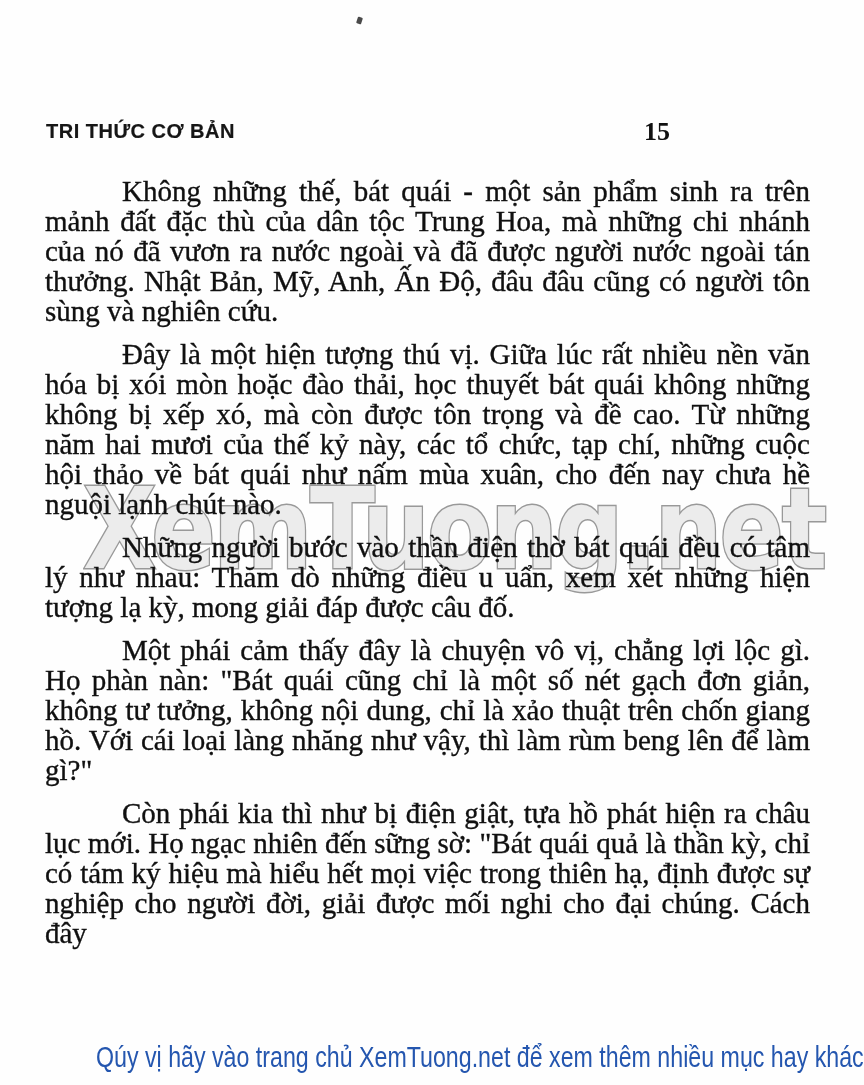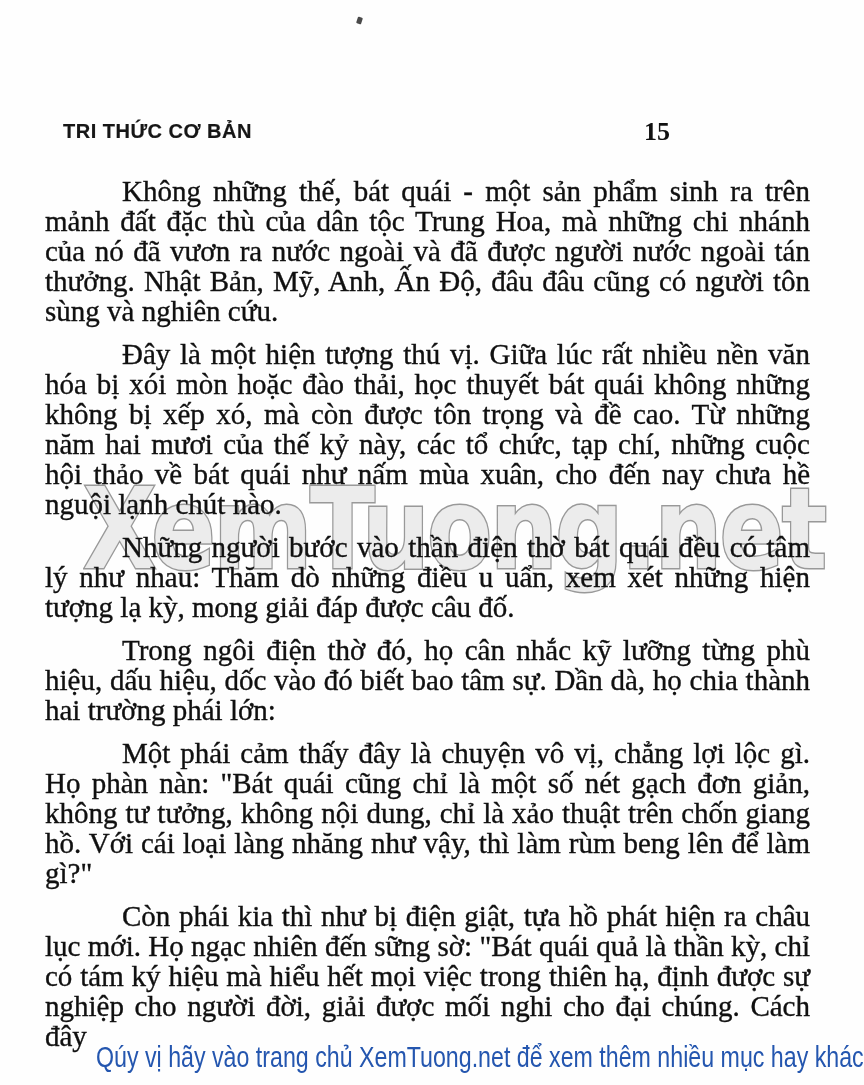--- a/index.html
+++ b/index.html
@@ -15,21 +15,20 @@
     position:absolute;left:357px;top:17px;width:5px;height:7px;
     background:#4a4a4a;border-radius:1px;transform:rotate(18deg);
   }
   .running-title{
     position:absolute;left:46px;top:120px;
     font-family:"Liberation Sans", sans-serif;
     font-size:20px;font-weight:600;letter-spacing:0.5px;
     color:var(--header-text,#161616);
     -webkit-text-stroke:0.2px var(--header-text,#161616);
     white-space:nowrap;
-    margin-left:17px;
   }
   .page-number{
     position:absolute;left:644px;top:117px;
     font-family:"Liberation Serif", serif;
     font-size:26px;font-weight:600;
     color:var(--body-text,#101010);
   }
   .watermark{
     position:absolute;left:83px;top:473px;z-index:1;
     font-family:"DejaVu Sans", sans-serif;
@@ -80,21 +79,20 @@
   <span class="running-title">TRI THỨC CƠ BẢN</span>
 
   <span class="page-number">15</span>
 
   <div class="watermark">XemTuong.net</div>
 
   <main class="body-text">
     <p>Không những thế, bát quái - một sản phẩm sinh ra trên mảnh đất đặc thù của dân tộc Trung Hoa, mà những chi nhánh của nó đã vươn ra nước ngoài và đã được người nước ngoài tán thưởng. Nhật Bản, Mỹ, Anh, Ấn Độ, đâu đâu cũng có người tôn sùng và nghiên cứu.</p>
     <p>Đây là một hiện tượng thú vị. Giữa lúc rất nhiều nền văn hóa bị xói mòn hoặc đào thải, học thuyết bát quái không những không bị xếp xó, mà còn được tôn trọng và đề cao. Từ những năm hai mươi của thế kỷ này, các tổ chức, tạp chí, những cuộc hội thảo về bát quái như nấm mùa xuân, cho đến nay chưa hề nguội lạnh chút nào.</p>
     <p>Những người bước vào thần điện thờ bát quái đều có tâm lý như nhau: Thăm dò những điều u uẩn, xem xét những hiện tượng lạ kỳ, mong giải đáp được câu đố.</p>
-    <p>Trong ngôi điện thờ đó, họ cân nhắc kỹ lưỡng từng phù hiệu, dấu hiệu, dốc vào đó biết bao tâm sự. Dần dà, họ chia thành hai trường phái lớn:</p>
     <p>Một phái cảm thấy đây là chuyện vô vị, chẳng lợi lộc gì. Họ phàn nàn: "Bát quái cũng chỉ là một số nét gạch đơn giản, không tư tưởng, không nội dung, chỉ là xảo thuật trên chốn giang hồ. Với cái loại làng nhăng như vậy, thì làm rùm beng lên để làm gì?"</p>
     <p>Còn phái kia thì như bị điện giật, tựa hồ phát hiện ra châu lục mới. Họ ngạc nhiên đến sững sờ: "Bát quái quả là thần kỳ, chỉ có tám ký hiệu mà hiểu hết mọi việc trong thiên hạ, định được sự nghiệp cho người đời, giải được mối nghi cho đại chúng. Cách đây</p>
   </main>
 
   <footer class="page-footer">
     <span class="footer-inner">
       <span>Qúy vị hãy vào trang chủ </span><a class="footer-link">XemTuong.net</a><span> để xem thêm nhiều mục hay khác</span>
     </span>
   </footer>
 

